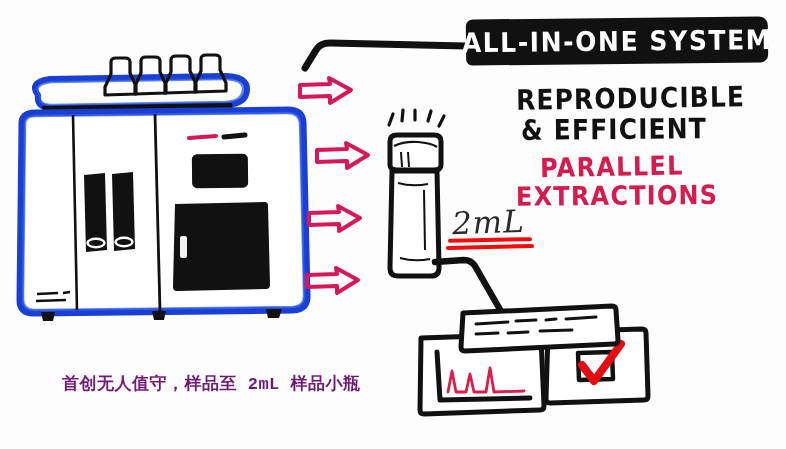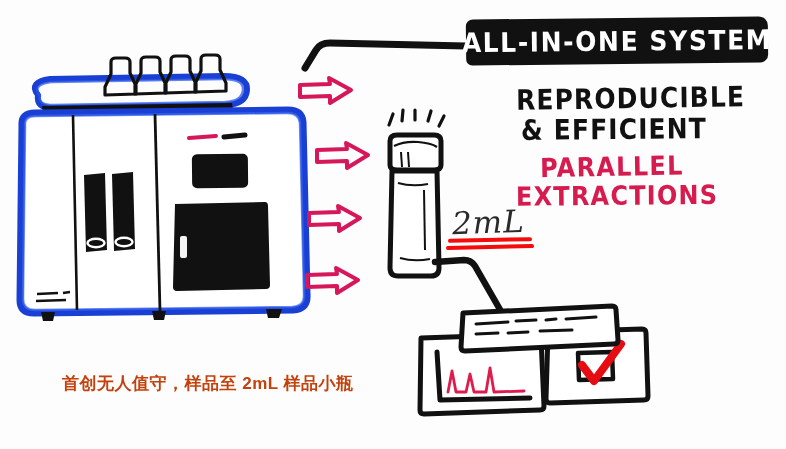--- a/index.html
+++ b/index.html
@@ -74,22 +74,22 @@
     left: 516px; top: 184px;
     color: #d61b4e;
     font-size: 24px;
     letter-spacing: 1.2px;
     transform: scaleY(1.1) rotate(-0.5deg);
   }
 
   
   #caption-cn {
     left: 62px; top: 372px;
-    color: #c2410c;
-    font-family: Liberation Sans, sans-serif;
+    color: #701a75;
+    font-family: Liberation Mono, monospace;
     font-size: 17px;
     font-weight: bold;
     letter-spacing: 0.5px;
     white-space: nowrap;
   }
 
   
   #label-2ml {
     left: 452px; top: 204px;
     color: #2a2a2a;

